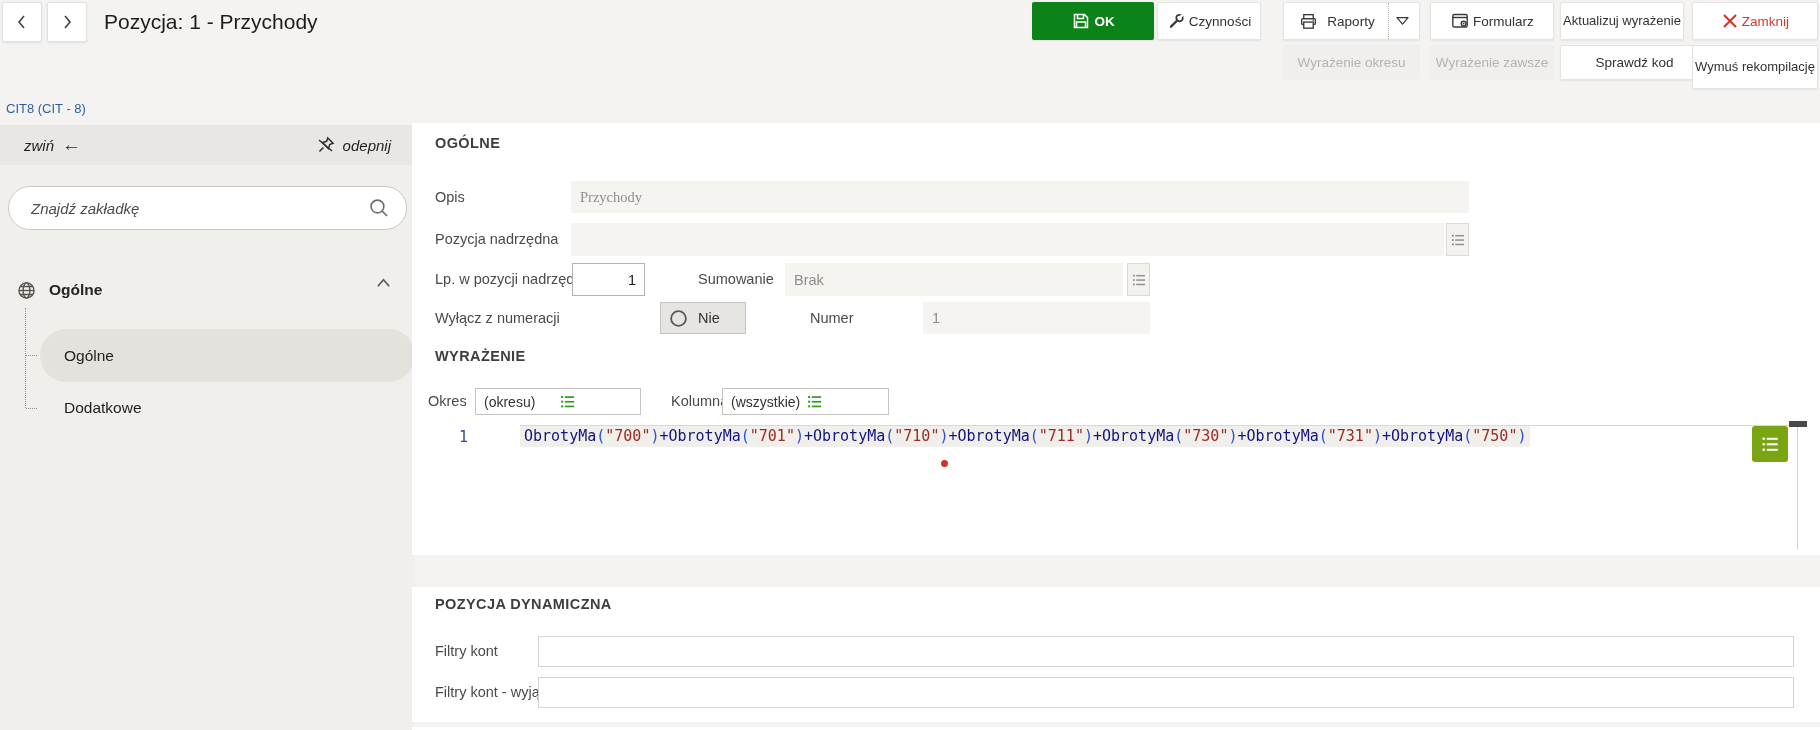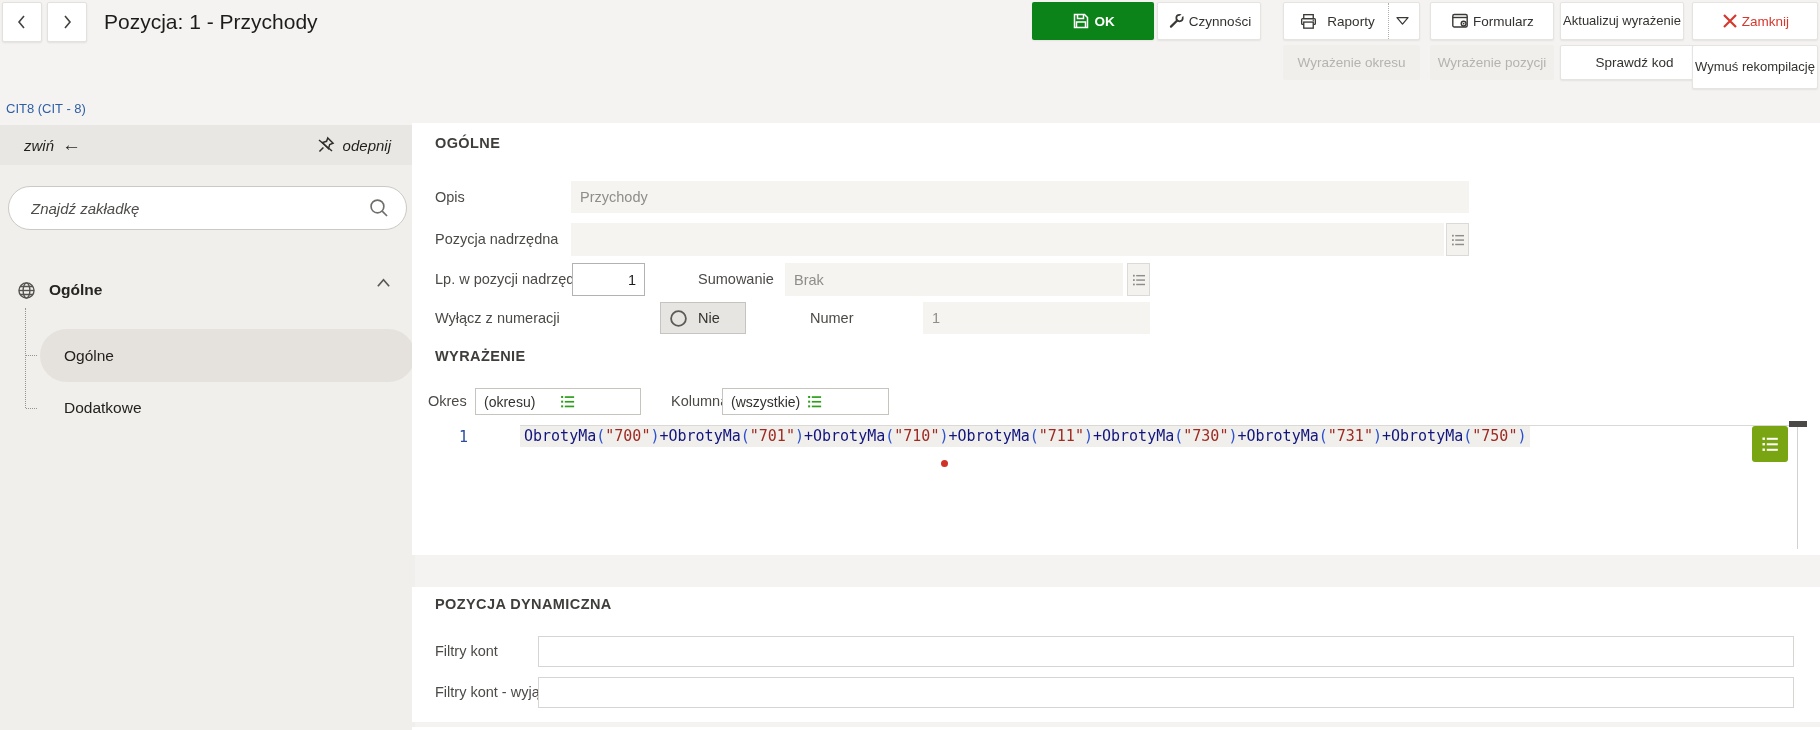--- a/index.html
+++ b/index.html
@@ -151,21 +151,21 @@
     <svg width="18" height="18" viewBox="0 0 18 18">
       <path d="M3 3 L15 15 M15 3 L3 15" stroke="#d6382c" stroke-width="2.2"></path>
       </svg>
     <span>Zamknij</span>
   </button>
 
   <button class="tbtn row2 disabled" style="left:1283px;width:137px">
     <span>Wyrażenie okresu</span>
   </button>
   <button class="tbtn row2 disabled" style="left:1430px;width:124px">
-    <span>Wyrażenie pozycji</span>
+    <span>Wyrażenie zawsze</span>
   </button>
   <button class="tbtn row2" style="left:1560px;width:149px">
     <span>Sprawdź kod</span>
   </button>
   <button class="tbtn row2" style="left:1692px;width:126px;height:44px">
     <span class="two-line">Wymuś rekompilację</span>
   </button>
 
   <a class="crumb">CIT8 (CIT - 8)</a>
 
@@ -214,21 +214,21 @@
     </div>
     <div class="tree-item plain">
       <span>Dodatkowe</span>
     </div>
   </div>
 
   <div class="panel" style="top:123px;height:226px">
     <div class="sec-h" style="top:12px">OGÓLNE</div>
 
     <div class="flabel" style="left:23px;top:58px;line-height:32px">Opis</div>
-    <input class="ginput" style="left: 159px; top: 58px; width: 898px; height: 32px;" readonly="" value="Przychody">
+    <input class="ginput" style="left: 159px; top: 58px; width: 898px; height: 32px; font-family: Liberation Serif, serif;" readonly="" value="Przychody">
 
     <div class="flabel" style="left:23px;top:100px;line-height:33px">Pozycja nadrzędna</div>
     <input class="ginput" style="left: 159px; top: 100px; width: 873px; height: 33px;" readonly="" value="">
     <div class="listbtn" style="left:1034px;top:100px;height:33px">
       <svg width="16" height="16" viewBox="0 0 20 20" fill="currentColor">
         <rect x="2.5" y="3.5" width="2.2" height="2.2"></rect>
           <rect x="6.5" y="3.7" width="11" height="1.8"></rect>
         <rect x="2.5" y="9" width="2.2" height="2.2"></rect>
           <rect x="6.5" y="9.2" width="11" height="1.8"></rect>
         <rect x="2.5" y="14.5" width="2.2" height="2.2"></rect>

